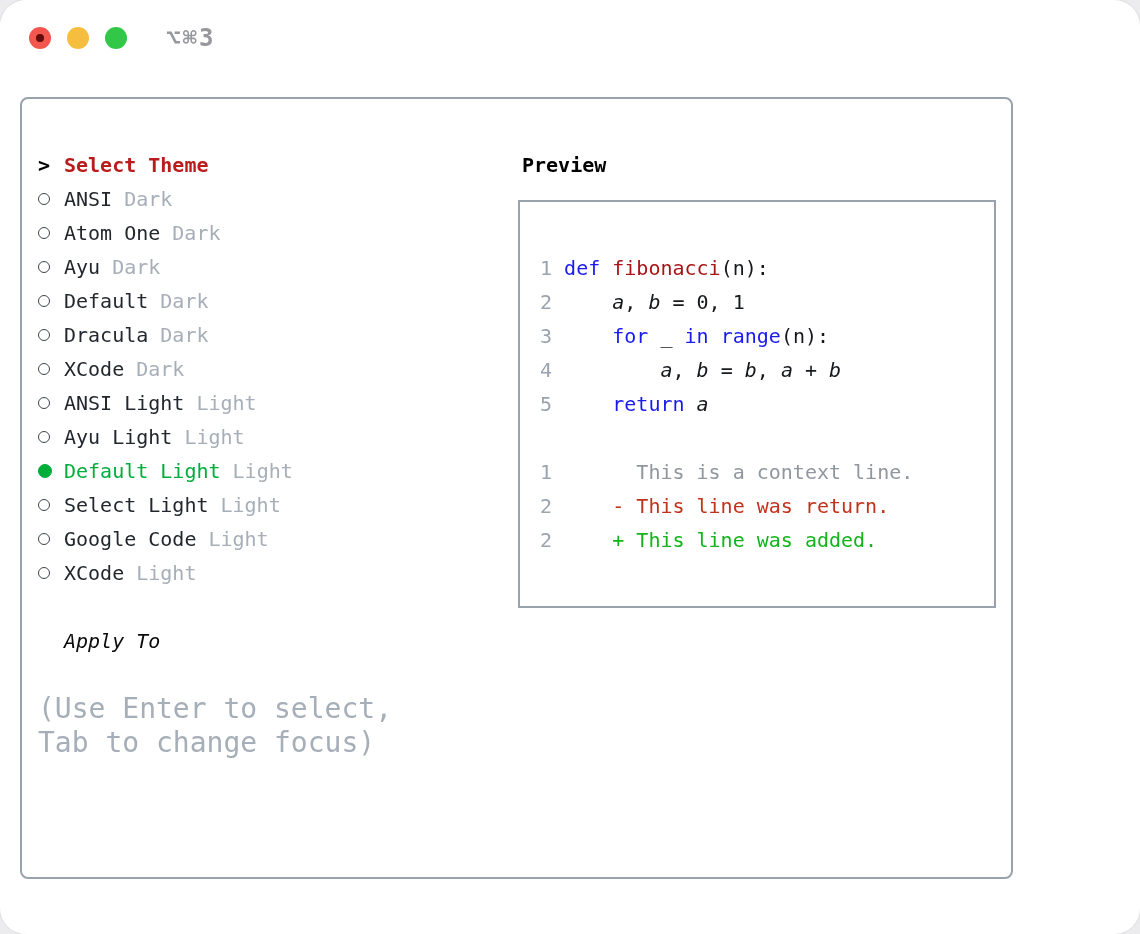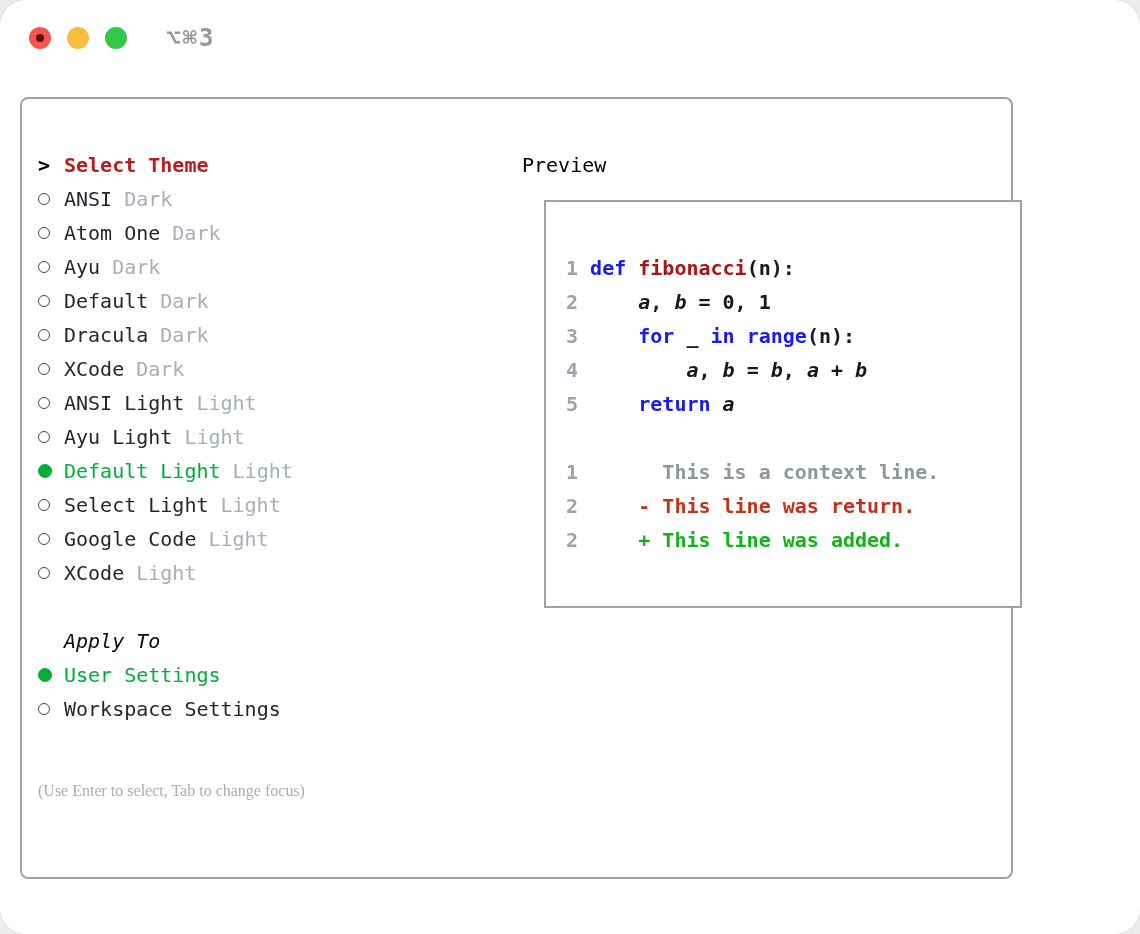--- a/index.html
+++ b/index.html
@@ -46,28 +46,28 @@
   .marker{width:26px;display:flex;align-items:center;flex:none;}
   .arrow{font-weight:bold;color:#000;}
   .radio{width:12px;height:12px;border:1.5px solid #40454c;border-radius:50%;display:inline-block;}
   .radio.on{background:var(--accent-green);border-color:var(--accent-green);width:14px;height:14px;}
   .name{color:var(--text-dark);}
   .name.sel{color:var(--accent-green);}
   .variant{color:var(--muted);margin-left:12px;}
   .hdr{font-weight:bold;color:#b91c1c;}
   .subhdr{color:#0a0a0a;font-style:italic;}
   .gap-above{margin-top:34px;}
-  .hint{margin-top:48px;color:var(--muted);font-size:16px;line-height:34px;width:402px;font-family:Liberation Serif, serif;}
+  .hint{margin-top:34px;color:var(--muted);font-size:28px;line-height:34px;width:402px;}
   
   .right-col{position:absolute;left:478px;top:49px;width:500px;}
-  .preview-title{height:34px;line-height:34px;font-size:20px;font-weight:normal;color:#000;padding-left:22px;}
+  .preview-title{height:34px;line-height:34px;font-size:20px;font-weight:bold;color:#000;padding-left:22px;}
   .preview-box{
-    margin-top:18px;margin-left:44px;width:478px;height:408px;
+    margin-top:18px;margin-left:18px;width:478px;height:408px;
     border:2px solid var(--border);background:#fff;
-    padding:49px 0 0 20px;overflow:hidden;font-weight:bold;
+    padding:49px 0 0 20px;overflow:hidden;
   }
   .code-line{height:34px;line-height:34px;font-size:20px;white-space:pre;color:#16181c;}
   .code-spacer{height:34px;}
   .num{color:var(--line-number);}
   .kw{color:var(--keyword-blue);}
   .fn{color:var(--function-red);}
   .var{font-style:italic;}
   .ctx{color:var(--context);text-align:center;}
   .del{color:var(--deleted-red);}
   .add{color:var(--added-green);}
@@ -107,24 +107,20 @@
           <div class="row"><span class="marker"><span class="radio on"></span></span><span class="name sel">Default Light</span><span class="variant">Light</span></div>
           <div class="row"><span class="marker"><span class="radio"></span></span><span class="name">Select Light</span><span class="variant">Light</span></div>
           <div class="row"><span class="marker"><span class="radio"></span></span><span class="name">Google Code</span><span class="variant">Light</span></div>
           <div class="row"><span class="marker"><span class="radio"></span></span><span class="name">XCode</span><span class="variant">Light</span></div>
         </div>
 
       <div class="row gap-above">
         <span class="marker"></span>
         <span class="subhdr">Apply To</span>
       </div>
-      <div id="apply-to-items">
-          <div class="row"><span class="marker"><span class="radio on"></span></span><span class="name sel">User Settings</span></div>
-          <div class="row"><span class="marker"><span class="radio"></span></span><span class="name">Workspace Settings</span></div>
-        </div>
 
       <div class="hint">(Use Enter to select, Tab to change focus)</div>
     </div>
 
     <div class="right-col">
       <div class="preview-title">Preview</div>
       <div class="preview-box" id="preview-box">
           <div class="code-line"><span class="num">1</span><span> </span><span class="kw">def</span><span> </span><span class="fn">fibonacci</span><span>(n):</span></div>
           <div class="code-line"><span class="num">2</span><span>     </span><span class="var">a</span><span>, </span><span class="var">b</span><span> = 0, 1</span></div>
           <div class="code-line"><span class="num">3</span><span>     </span><span class="kw">for</span><span> _ </span><span class="kw">in</span><span> </span><span class="kw">range</span><span>(n):</span></div>

